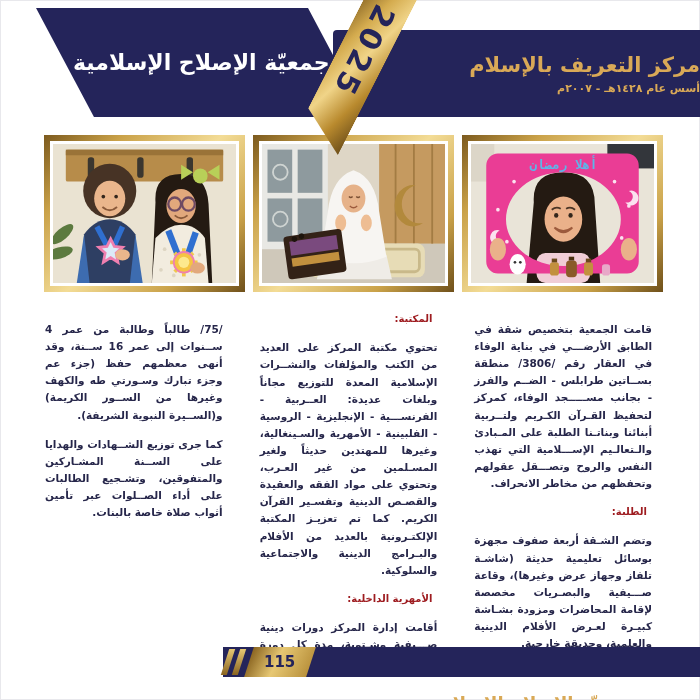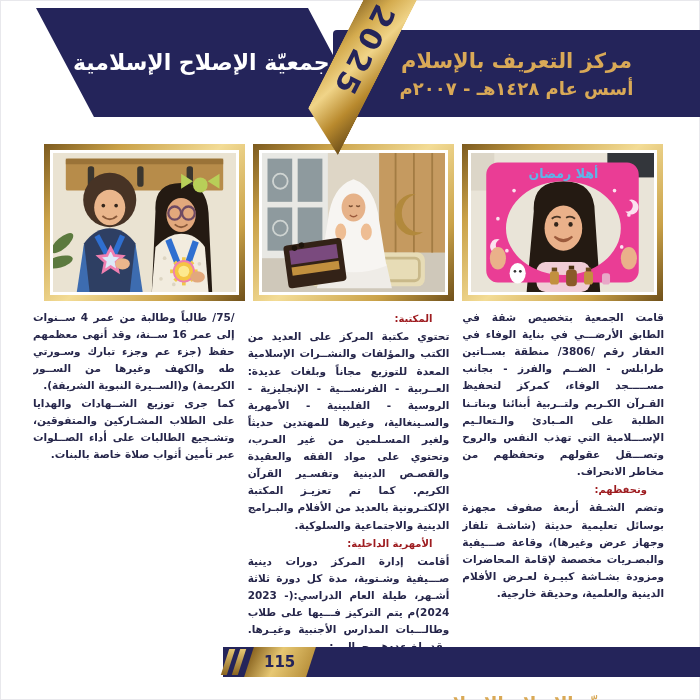--- a/index.html
+++ b/index.html
@@ -6,42 +6,42 @@
   .page{position:relative;width:700px;height:700px;background:#ffffff;overflow:hidden;
         font-family:"DejaVu Sans",sans-serif;outline:1px solid #e8e8ec;outline-offset:-1px;}
 
   
   .org-banner{position:absolute;left:36px;top:8px;width:272px;height:109px;background:#24245a;
               transform:skewX(28deg);transform-origin:0 0;display:flex;align-items:center;justify-content:center;}
   .org-banner .org-name{transform:skewX(-28deg);color:#ffffff;font-size:22px;font-weight:700;white-space:nowrap;}
 
   .center-banner{position:absolute;left:333px;right:0;top:30px;height:87px;background:#24245a;
                  border-radius:4px 0 0 12px;display:flex;flex-direction:column;justify-content:center;
-                 align-items:center;gap:5px;}
+                 align-items:flex-end;gap:5px;}
   .center-title{color:#d9a957;font-size:21px;font-weight:700;}
-  .center-subtitle{color:#d9a957;font-size:18px;font-weight:700;letter-spacing:1px;}
+  .center-subtitle{color:#d9a957;font-size:11px;font-weight:700;letter-spacing:1px;}
 
   .year-ribbon{position:absolute;left:333px;top:-24px;width:48px;height:178px;transform:rotate(27deg);
                background:linear-gradient(110deg,#7c5a1e,#d4ab4e 28%,#f0d488 50%,#b98a2e 76%,#6f501a);
                clip-path:polygon(0 0,100% 0,100% 100%,0 84%);z-index:3;}
   .year-ribbon .year{position:absolute;top:24px;left:50%;transform:translateX(-50%);
                      writing-mode:vertical-rl;text-orientation:sideways;
                      color:#24245a;font-size:30px;font-weight:800;letter-spacing:4px;}
 
   
-  .photos{position:absolute;top:144px;left:44px;right:37px;height:157px;display:flex;gap:8px;}
+  .photos{position:absolute;top:135px;left:44px;right:37px;height:157px;display:flex;gap:8px;font-family:Liberation Mono, monospace;}
   .frame{flex:1;background:linear-gradient(135deg,#7c5a1e,#caa249 22%,#f3dc96 50%,#caa249 78%,#6f501a);
          padding:6px;box-sizing:border-box;}
   .frame-inner{width:100%;height:100%;background:#fff;padding:3px;box-sizing:border-box;}
   .frame-inner svg{display:block;width:100%;height:100%;}
 
   
   .columns{position:absolute;top:309px;left:33px;right:36px;height:341px;display:flex;gap:13px;direction:rtl;}
   .col{flex:1;overflow:hidden;text-align:justify;font-size:10.5px;font-weight:700;color:#26264a;line-height:1.63;}
-  .col p{margin:0;}
+  .col p{margin:12px;}
   .col h3{margin:2px 17px 1px;font-size:10px;color:#9e1c20;}
 
   
   .footer-bar{position:absolute;left:223px;right:0;top:647px;height:30px;background:#24245a;}
   .slash{position:absolute;top:2px;bottom:2px;width:6px;transform:skewX(-18deg);
          background:linear-gradient(#e7c873,#8a6420);}
   .slash.s1{left:2px}.slash.s2{left:13px}
   .page-badge{position:absolute;left:26px;top:0;bottom:0;width:62px;transform:skewX(-18deg);
               background:linear-gradient(100deg,#8a6420,#e7c873 45%,#b9913c);
               display:flex;align-items:center;justify-content:center;}
@@ -225,34 +225,34 @@
         </svg>
       </div>
     </figure>
 
   </section>
 
   <section class="columns">
 
     <article class="col">
       <p>قامت الجمعية بتخصيص شقة في الطابق الأرضـــي في بناية الوفاء في العقار رقم /3806/ منطقة بســاتين طرابلس - الضــم والفرز - بجانب مســـــجد الوفاء، كمركز لتحفيظ القـرآن الكـريم ولتــربية أبنائنا وبناتـنا الطلبة على المـبادئ والـتعالـيم الإســـلامية التي تهذب النفس والروح وتصـــقل عقولهم وتحفظهم من مخاطر الانحراف.</p>
-      <h3>وتحفظهم:</h3>
+      <h3>الطلبة:</h3>
       <p>وتضم الشـقة أربعة صفوف مجهزة بوسائل تعليمية حديثة (شاشـة تلفاز وجهاز عرض وغيرها)، وقاعة صـــيفية والبصـريات مخصصة لإقامة المحاضرات ومزودة بشـاشة كبيـرة لعـرض الأفلام الدينية والعلمية، وحديقة خارجية.</p>
     </article>
 
     <article class="col">
       <h3>المكتبة:</h3>
       <p>تحتوي مكتبة المركز على العديد من الكتب والمؤلفات والنشــرات الإسلامية المعدة للتوزيع مجاناً وبلغات عديدة: العــربية - الفرنســـية - الإنجليزية - الروسية - الفلبينية - الأمهرية والسـينغالية، وغيرها للمهتدين حديثاً ولغير المسـلمين من غير العـرب، وتحتوي على مواد الفقه والعقيدة والقصـص الدينية وتفسـير القرآن الكريم. كما تم تعزيـز المكتبة الإلكتـرونية بالعديد من الأفلام والبـرامج الدينية والاجتماعية والسلوكية.</p>
       <h3>الأمهرية الداخلية:</h3>
       <p>أقامت إدارة المركز دورات دينية صـــيفية وشـتوية، مدة كل دورة ثلاثة أشـهر، طيلة العام الدراسي:(‎2023 - 2024‎)م يتم التركيز فـــيها على طلاب وطالـــبات المدارس الأجنبية وغيـرها. وقد بلغ عددهم حوالـي:</p>
     </article>
 
     <article class="col">
       <p>/75/ طالباً وطالبة من عمر 4 ســنوات إلى عمر 16 ســنة، وقد أنهى معظمهم حفظ (جزء عم وجزء تبارك وسـورتي طه والكهف وغيرها من الســور الكريمة) و(الســيرة النبوية الشريفة).</p>
-      <p>كما جرى توزيع الشــهادات والهدايا على الطلاب المشـاركين والمتفوقين، وتشـجيع الطالبات على أداء الصــلوات عبر تأمين أثواب صلاة خاصة بالبنات.</p>
+      <p>كما جرى توزيع الشــهادات والهدايا على الســنة المشـاركين والمتفوقين، وتشـجيع الطالبات على أداء الصــلوات عبر تأمين أثواب صلاة خاصة بالبنات.</p>
     </article>
 
   </section>
 
   <footer class="footer-bar">
     <span class="slash s1"></span>
     <span class="slash s2"></span>
     <div class="page-badge">
       <span>115</span>
     </div>

